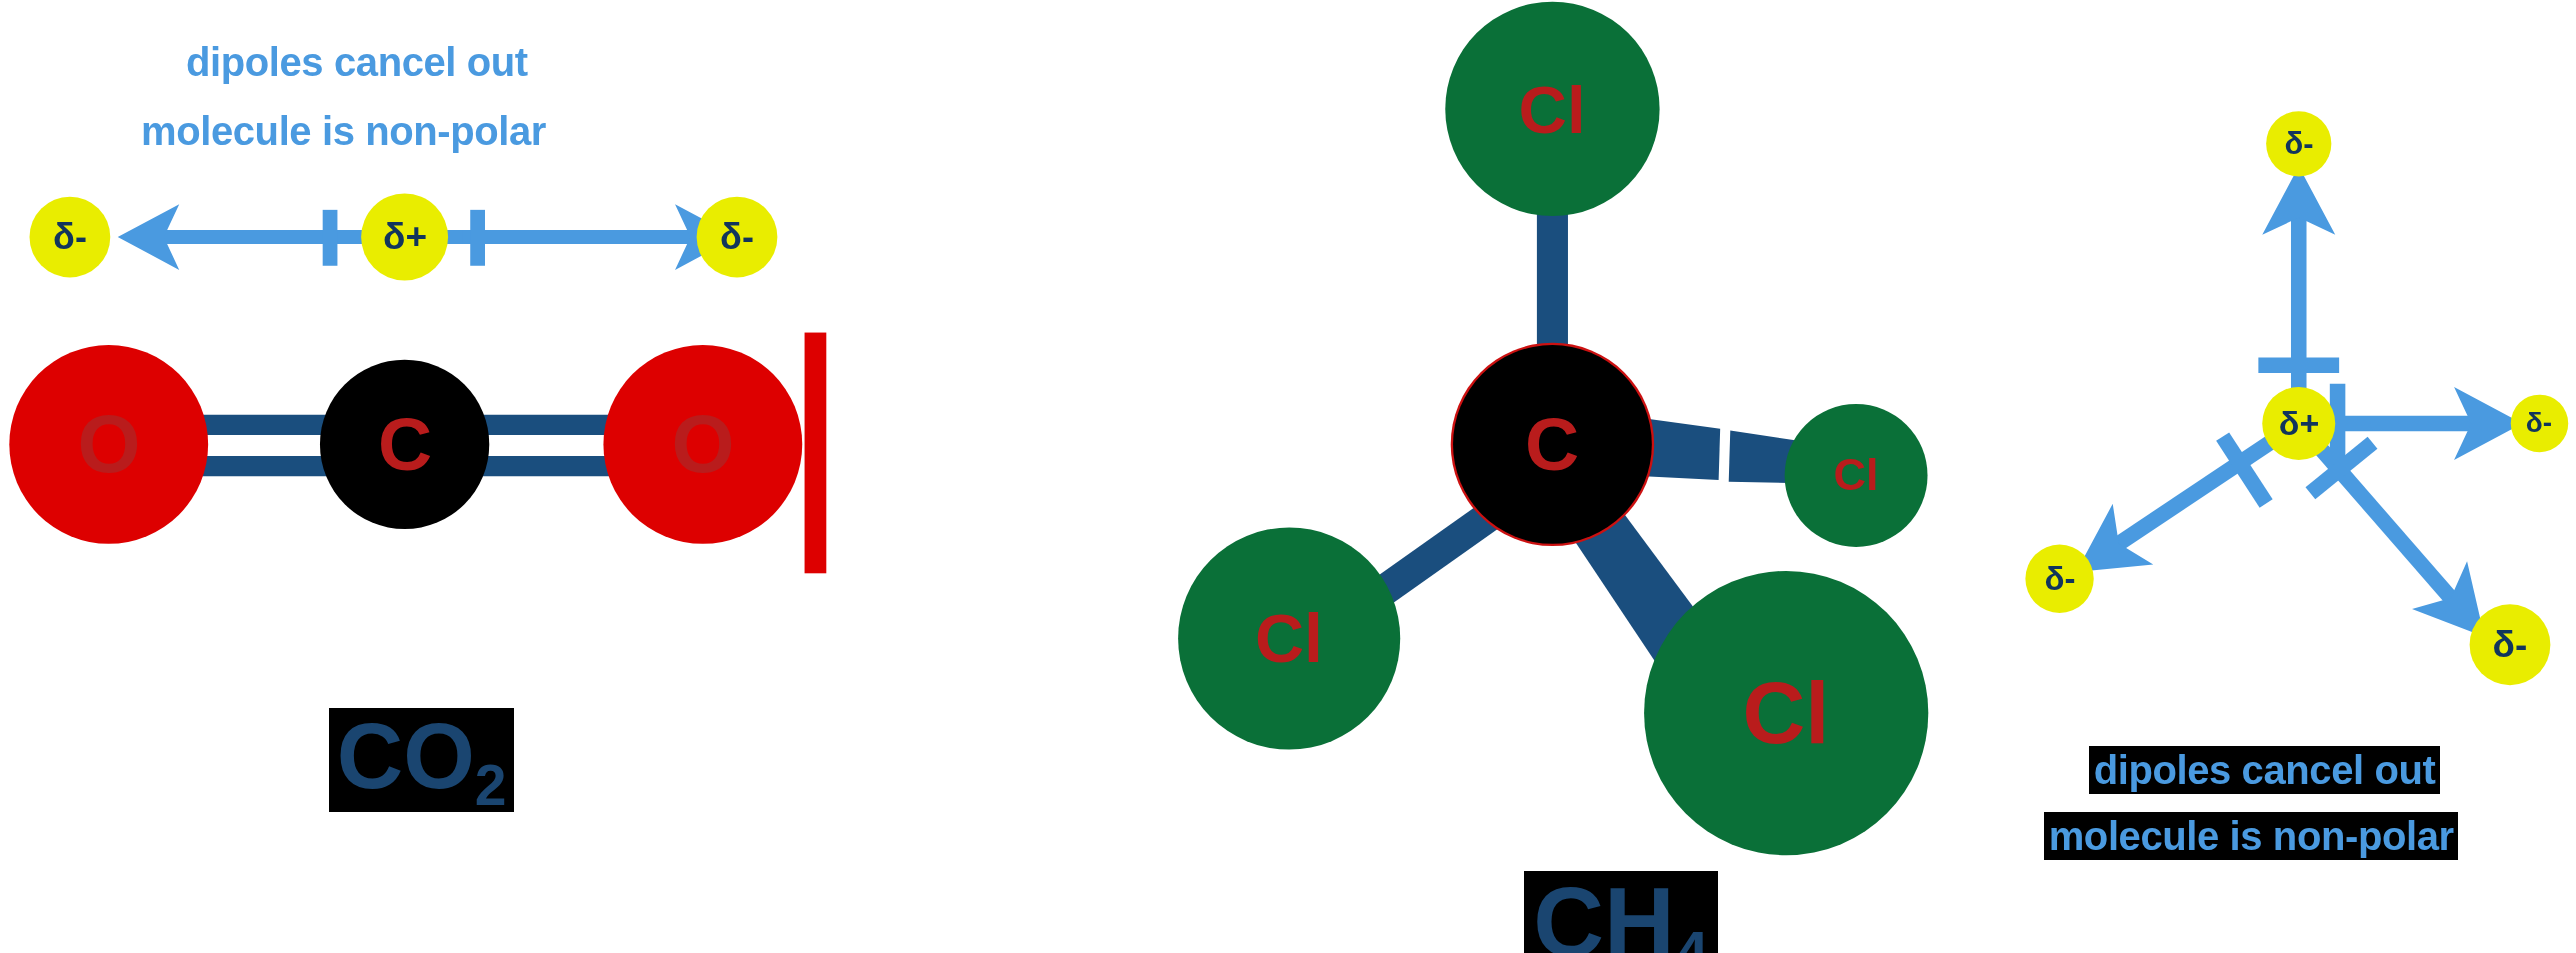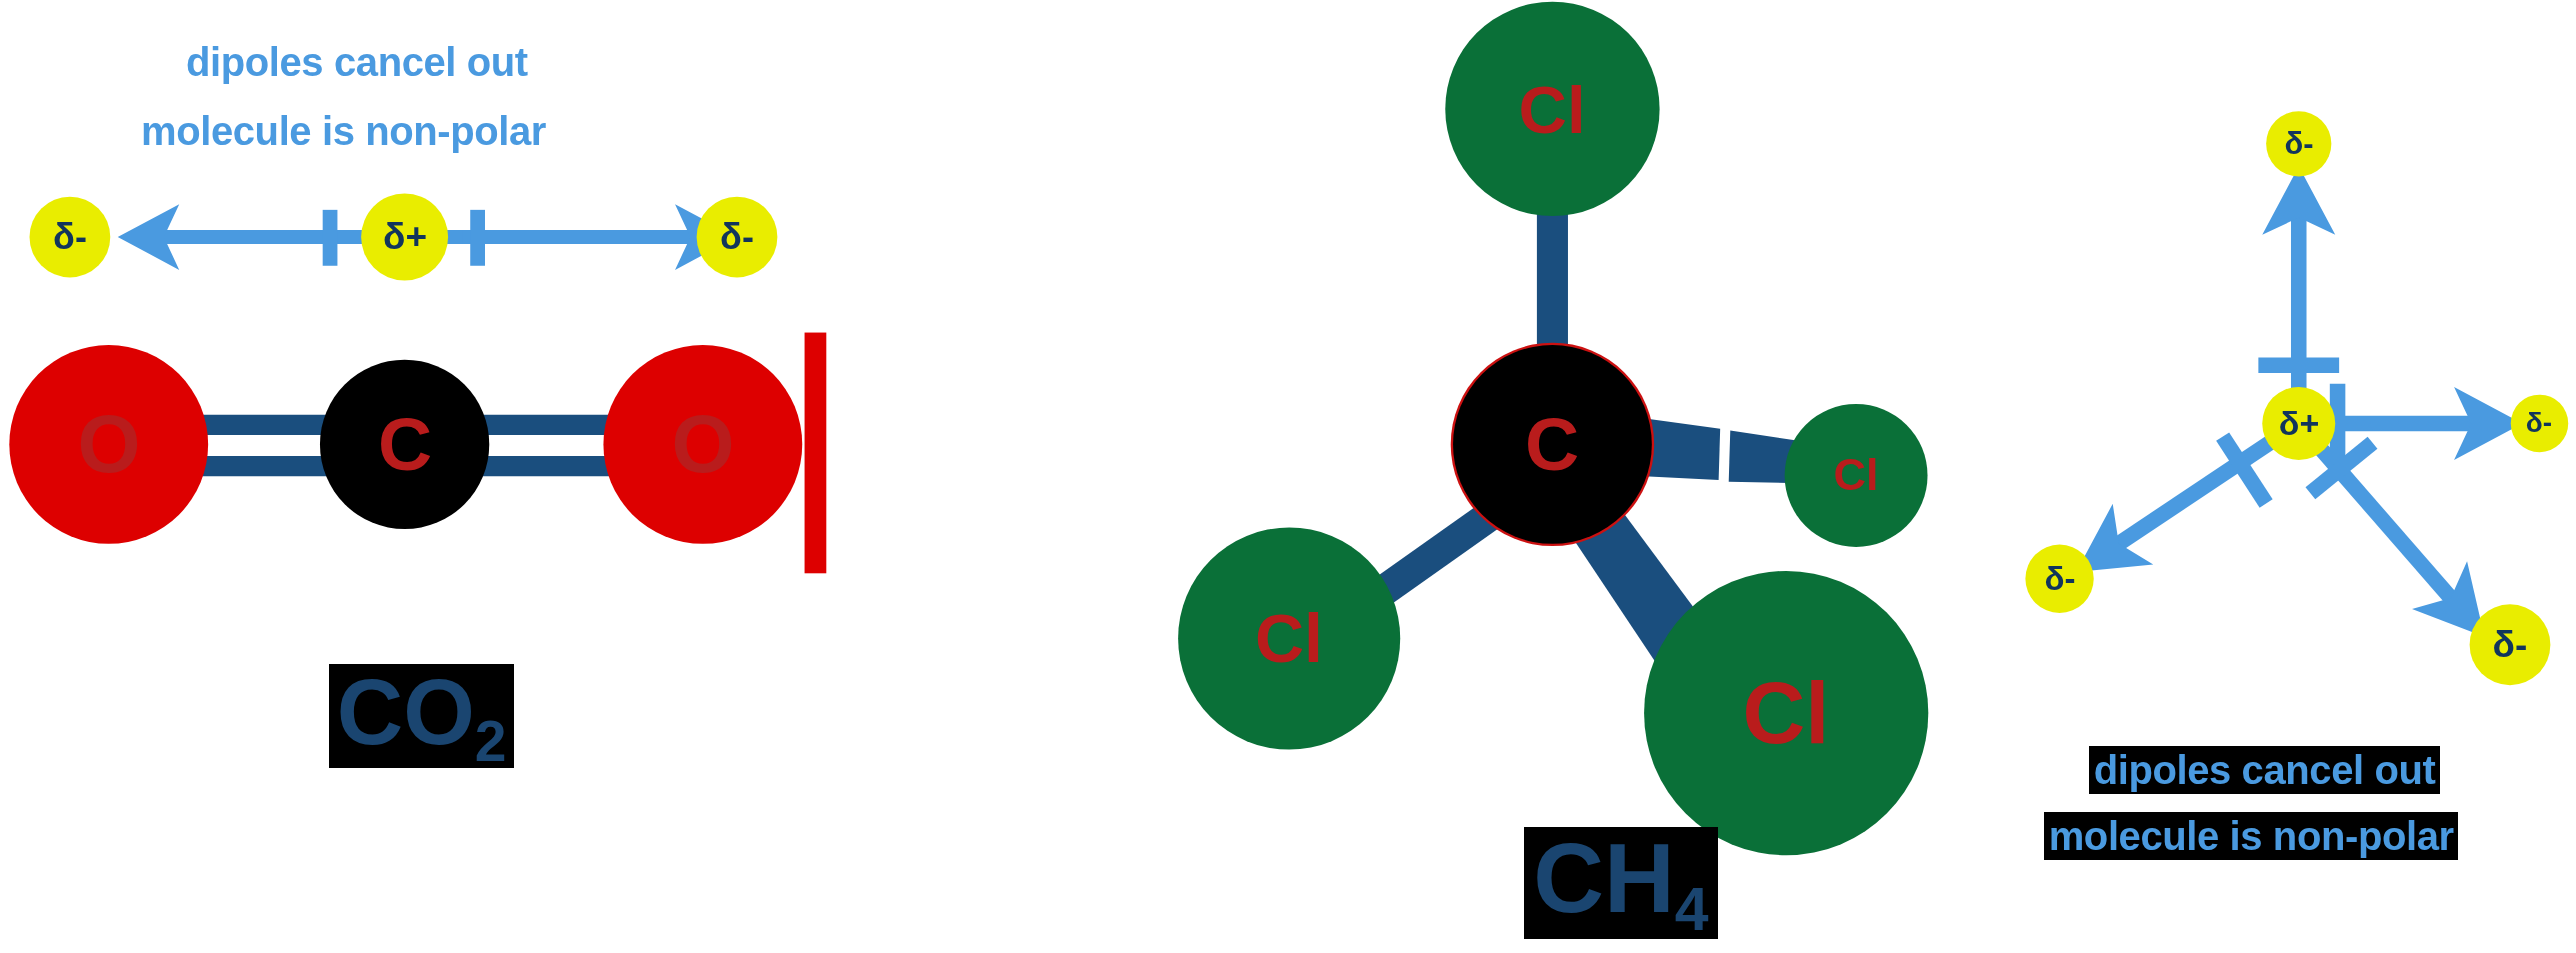--- a/index.html
+++ b/index.html
@@ -40,20 +40,21 @@
   .caption-hl {
     background: #000000;
   }
   .formula {
     position: absolute;
     color: #1a4570;
     font-weight: 700;
     white-space: pre;
     background: #000000;
     line-height: 0.98;
+    margin-top: 44px;
   }
   .formula .sub {
     font-size: 0.62em;
     vertical-align: baseline;
     position: relative;
     top: 0.30em;
   }
   .atom-label {
     position: absolute;
     color: #b91c1c;

